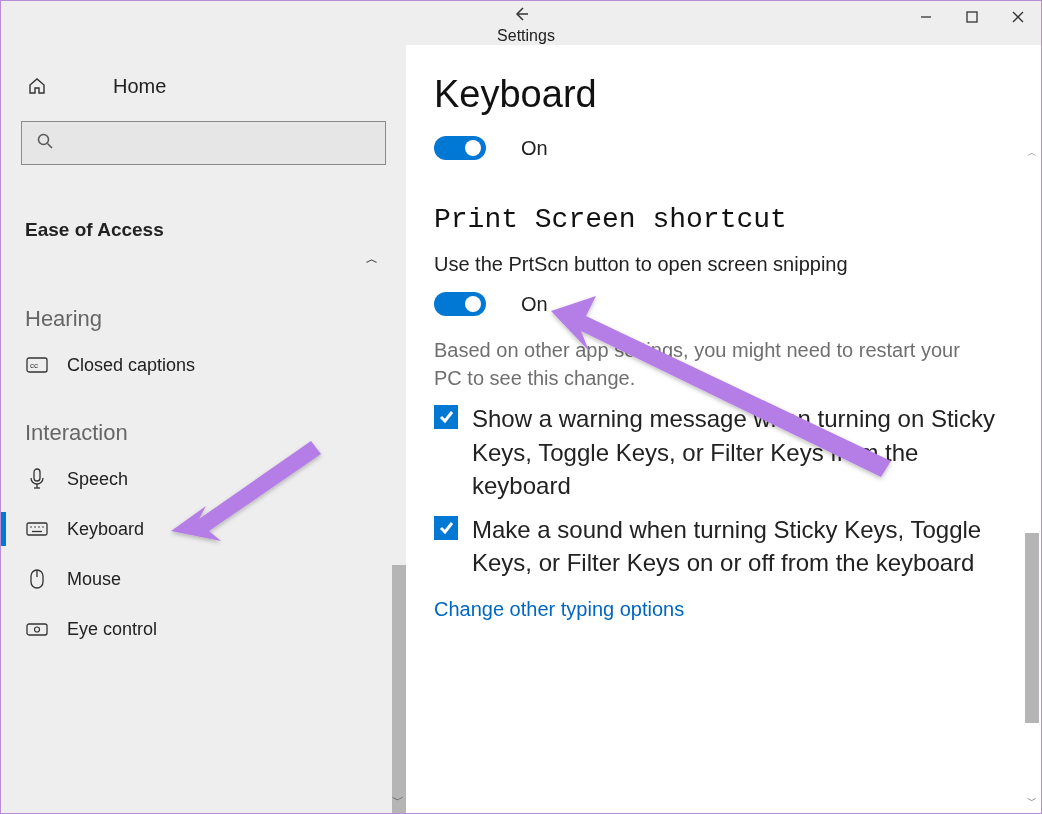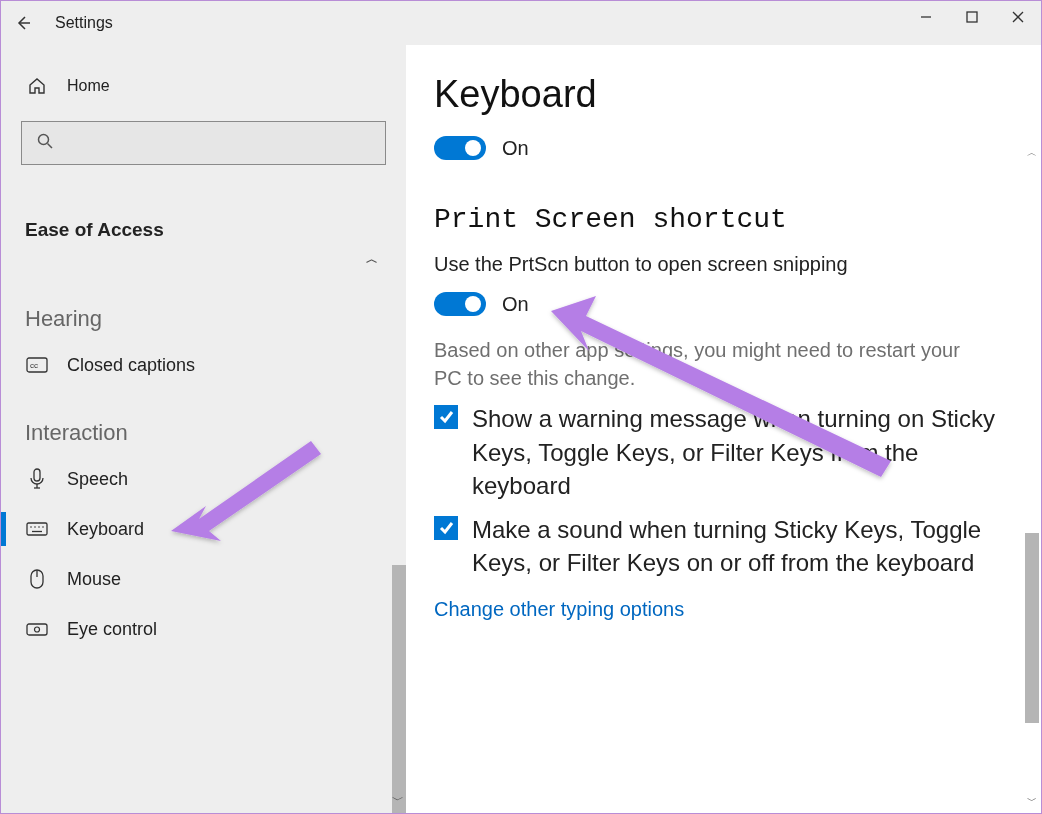--- a/index.html
+++ b/index.html
@@ -11,20 +11,21 @@
     overflow: hidden;
     position: relative;
     border: 1px solid #b88dd6;
   }
   .titlebar {
     height: 44px;
     display: flex;
     align-items: center;
     background: #eeeeee;
     position: relative;
+    flex-direction: column;
   }
   .back-btn { width: 44px; display:flex; align-items:center; justify-content:center; height:44px; }
   .title-text { font-size: 16px; color: #222; margin-left: 10px; }
   .win-controls { position:absolute; right:0; top:0; display:flex; }
   .win-btn { width:46px; height:32px; display:flex; align-items:center; justify-content:center; }
   .container { display:flex; height: calc(100% - 44px); }
   .sidebar {
     width: 405px;
     background: #eeeeee;
     display:flex;
@@ -34,21 +35,21 @@
   }
   .nav-item {
     display:flex;
     align-items:center;
     height: 50px;
     padding-left: 24px;
     font-size: 18px;
     color:#222;
     cursor:pointer;
   }
-  .nav-item.home { height: 58px; font-size:16px; }
+  .nav-item.home { height: 58px; font-size:20px;gap:46px; }
   .nav-icon { width: 24px; display:flex; justify-content:center; margin-right: 18px; }
   .search-wrap { padding: 6px 20px 8px 20px; }
   .search-box {
     width: 100%;
     height: 44px;
     border: 1.5px solid #8a8a8a;
     background:#e6e6e6;
     display:flex;
     align-items:center;
     padding: 0 14px;
@@ -121,20 +122,21 @@
   h1.page-title {
     font-size: 38px;
     font-weight: 500;
     color:#111;
     margin-bottom: 20px;
   }
   .toggle-row {
     display:flex;
     align-items:center;
     margin-bottom: 10px;
+    gap: 19px;
   }
   .toggle {
     width: 52px;
     height: 24px;
     border-radius: 12px;
     background:#0078d4;
     position:relative;
     margin-right: 16px;
   }
   .toggle-knob {

